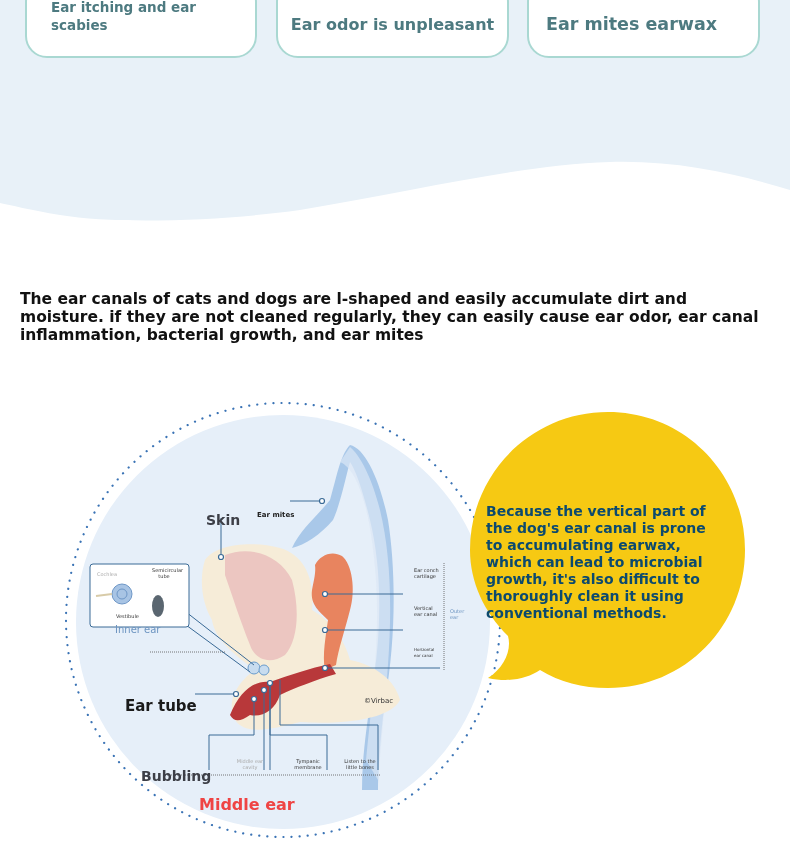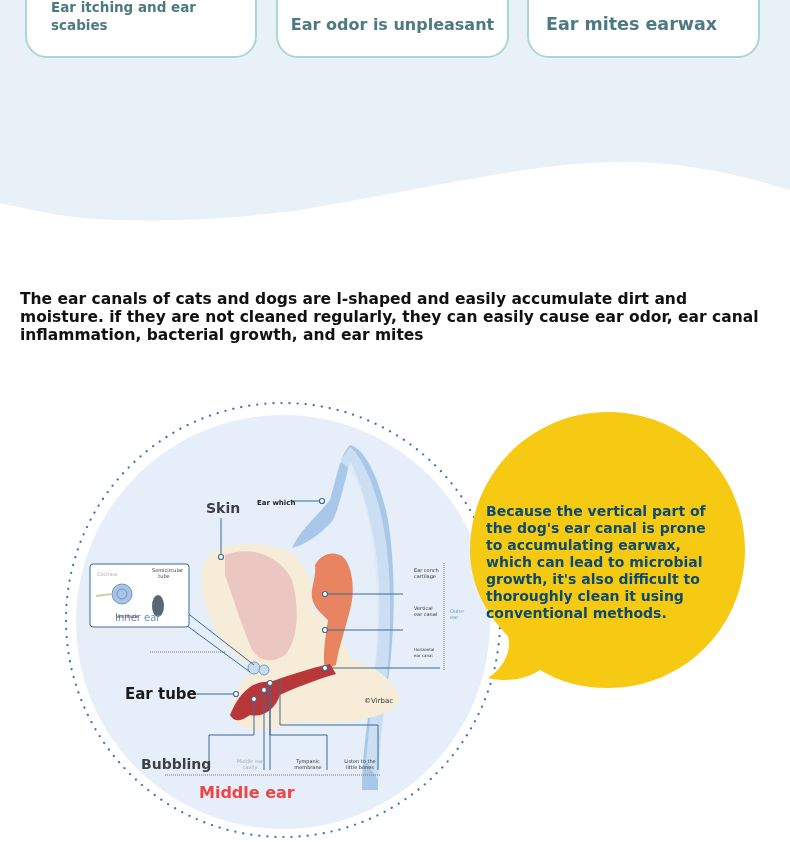--- a/index.html
+++ b/index.html
@@ -8,21 +8,21 @@
   .card{position:absolute;top:-20px;height:78px;background:#fff;border:2px solid #a9d8d2;border-radius:22px;box-sizing:border-box;display:flex;align-items:flex-end;padding-bottom:22px;}
   .card span{color:#4d7a80;font-weight:bold;}
   .card1{left:25px;width:232px;justify-content:flex-end;padding-right:54px;}
   .card1 span{font-size:13.5px;line-height:18px;text-align:left;width:150px;}
   .card2{left:276px;width:233px;justify-content:center;}
   .card2 span{font-size:16px;}
   .card3{left:527px;width:233px;justify-content:flex-start;padding-left:17px;}
   .card3 span{font-size:17.5px;}
   .headline{position:absolute;left:20px;top:290px;width:750px;text-align:left;font-weight:bold;font-size:15.5px;line-height:18px;color:#111;}
   .diagram{position:absolute;left:0;top:380px;width:790px;height:462px;}
-  .lbl{position:absolute;font-weight:bold;white-space:nowrap;}
+  .lbl{position:absolute;font-weight:bold;white-space:nowrap;margin-top:12px;}
   .bubble-text{position:absolute;left:486px;top:503px;width:239px;text-align:left;color:#0c4a6e;font-weight:bold;font-size:14px;line-height:17px;}
   .tiny{position:absolute;font-size:5px;line-height:6px;color:#333;}
 </style>
 </head>
 <body>
 
 <svg class="top-bg" viewBox="0 0 790 260" width="790" height="260">
   <path d="M0,0 H790 V190 C740,175 680,160 610,162 C520,165 420,190 300,210 C230,220 120,225 60,215 C30,210 10,205 0,203 Z" fill="#e8f1f8"></path>
 </svg>
 
@@ -92,21 +92,21 @@
   <rect x="90" y="564" width="99" height="63" rx="3" fill="#ffffff" stroke="#3a6a96" stroke-width="1"></rect>
   <circle cx="122" cy="594" r="10" fill="#a8c4e4" stroke="#6e97c7"></circle>
   <circle cx="122" cy="594" r="5" fill="none" stroke="#6e97c7"></circle>
   <ellipse cx="158" cy="606" rx="6" ry="11" fill="#5a6670"></ellipse>
   <path d="M96,596 L112,594" stroke="#d8cba8" stroke-width="2"></path>
 
   <path d="M608,412 C685,412 745,474 745,550 C745,626 685,688 608,688 C582,688 560,682 540,670 C528,678 510,683 488,678 C504,668 512,650 508,636 C484,612 470,582 470,550 C470,474 531,412 608,412 Z" fill="#f6c913"></path>
 </svg>
 
 <div class="lbl" style="left:206px;top:500px;font-size:14px;color:#3d3f47;">Skin</div>
-<div class="lbl" style="left:257px;top:499px;font-size:7px;color:#222;">Ear which</div>
+<div class="lbl" style="left:257px;top:499px;font-size:7px;color:#222;">Ear mites</div>
 <div class="lbl" style="left:125px;top:685px;font-size:15px;color:#1a1a1a;">Ear tube</div>
 <div class="lbl" style="left:141px;top:756px;font-size:14px;color:#3d3f47;">Bubbling</div>
 <div class="lbl" style="left:199px;top:783px;font-size:16px;color:#ef4444;">Middle ear</div>
 <div class="lbl" style="left:115px;top:612px;font-size:10px;color:#6b93c0;font-weight:normal;">Inner ear</div>
 <div class="tiny" style="left:97px;top:571px;color:#aaa;">Cochlea</div>
 <div class="tiny" style="left:152px;top:567px;width:24px;text-align:center;">Semicircular tube</div>
 <div class="tiny" style="left:116px;top:613px;">Vestibule</div>
 <div class="tiny" style="left:414px;top:567px;width:28px;">Ear conch cartilage</div>
 <div class="tiny" style="left:414px;top:605px;width:24px;">Vertical ear canal</div>
 <div class="tiny" style="left:414px;top:647px;width:28px;font-size:4px;">Horizontal ear canal</div>

